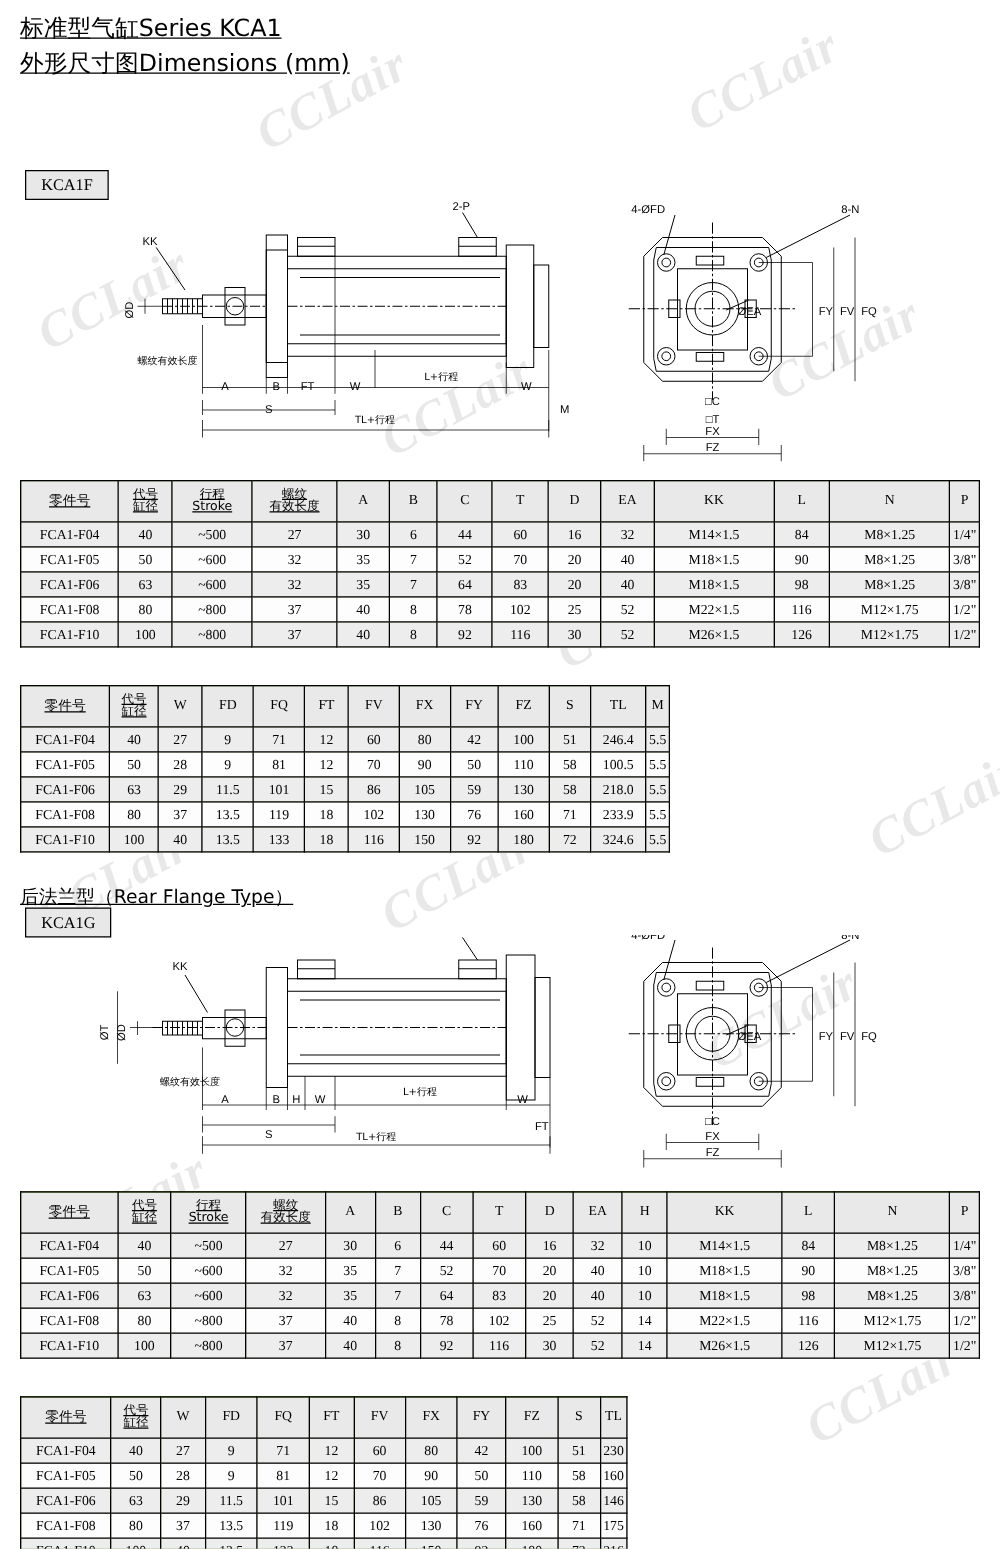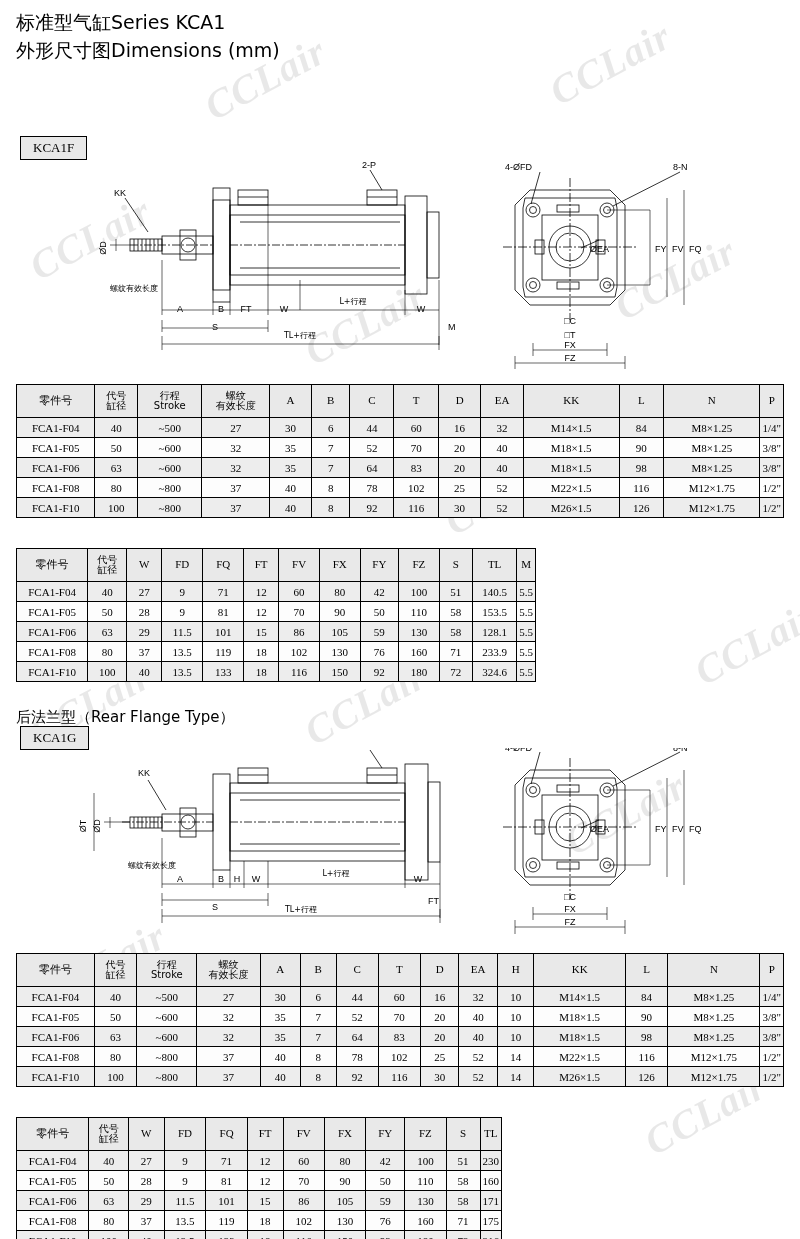--- a/index.html
+++ b/index.html
@@ -31,21 +31,21 @@
   
   table{position:absolute;border-collapse:collapse;font-size:11px;background:#4d7c0f;}
   table td,table th{
     border:1px solid #000;text-align:center;vertical-align:middle;
     padding:1px 2px;font-weight:normal;
   }
   thead td{background:#e9e9e9;height:30px;line-height:1.05;}
   tbody td{height:17px;}
   tbody tr:nth-child(odd){background:#ededed;}
   tbody tr:nth-child(even){background:#fdfdfd;}
-  .cn{font-family:"DejaVu Sans", sans-serif;}
+  .cn{font-family:"DejaVu Sans", sans-serif;text-decoration:underline;}
   .two-line{line-height:1.05;font-size:10px;text-align:center;}
 
   
   .draw{position:absolute;}
   svg{display:block;}
   .lbl{font-family:"Liberation Sans",sans-serif;font-size:9px;}
   .lblcn{font-family:"DejaVu Sans",sans-serif;font-size:8px;}
 </style>
 </head>
 <body>
@@ -347,51 +347,51 @@
           <td>40</td>
           <td>27</td>
           <td>9</td>
           <td>71</td>
           <td>12</td>
           <td>60</td>
           <td>80</td>
           <td>42</td>
           <td>100</td>
           <td>51</td>
-          <td>140.5</td>
+          <td>246.4</td>
           <td>5.5</td>
       </tr>
       <tr>
         <td>FCA1-F05</td>
           <td>50</td>
           <td>28</td>
           <td>9</td>
           <td>81</td>
           <td>12</td>
           <td>70</td>
           <td>90</td>
           <td>50</td>
           <td>110</td>
           <td>58</td>
-          <td>153.5</td>
+          <td>100.5</td>
           <td>5.5</td>
       </tr>
       <tr>
         <td>FCA1-F06</td>
           <td>63</td>
           <td>29</td>
           <td>11.5</td>
           <td>101</td>
           <td>15</td>
           <td>86</td>
           <td>105</td>
           <td>59</td>
           <td>130</td>
           <td>58</td>
-          <td>128.1</td>
+          <td>218.0</td>
           <td>5.5</td>
       </tr>
       <tr>
         <td>FCA1-F08</td>
           <td>80</td>
           <td>37</td>
           <td>13.5</td>
           <td>119</td>
           <td>18</td>
           <td>102</td>
@@ -713,21 +713,21 @@
           <td>63</td>
           <td>29</td>
           <td>11.5</td>
           <td>101</td>
           <td>15</td>
           <td>86</td>
           <td>105</td>
           <td>59</td>
           <td>130</td>
           <td>58</td>
-          <td>171</td>
+          <td>146</td>
       </tr>
       <tr>
         <td>FCA1-F08</td>
           <td>80</td>
           <td>37</td>
           <td>13.5</td>
           <td>119</td>
           <td>18</td>
           <td>102</td>
           <td>130</td>

